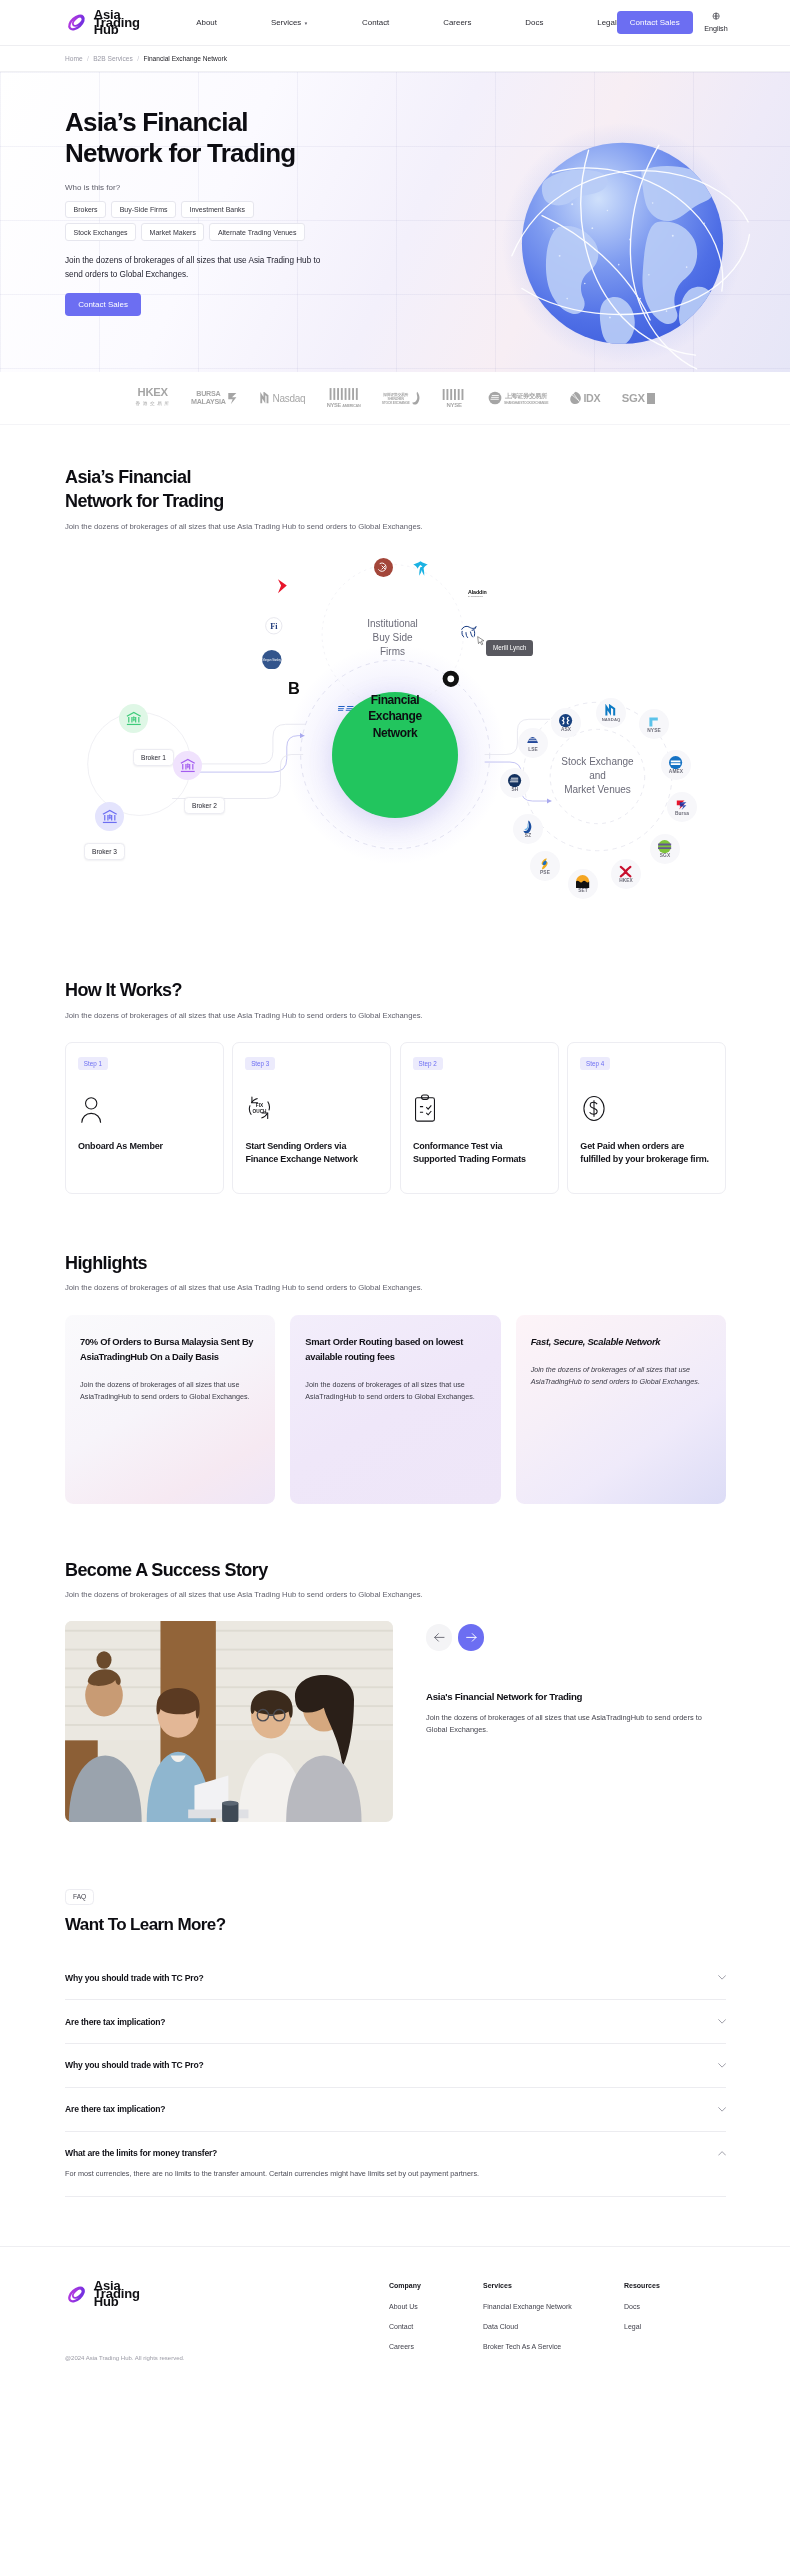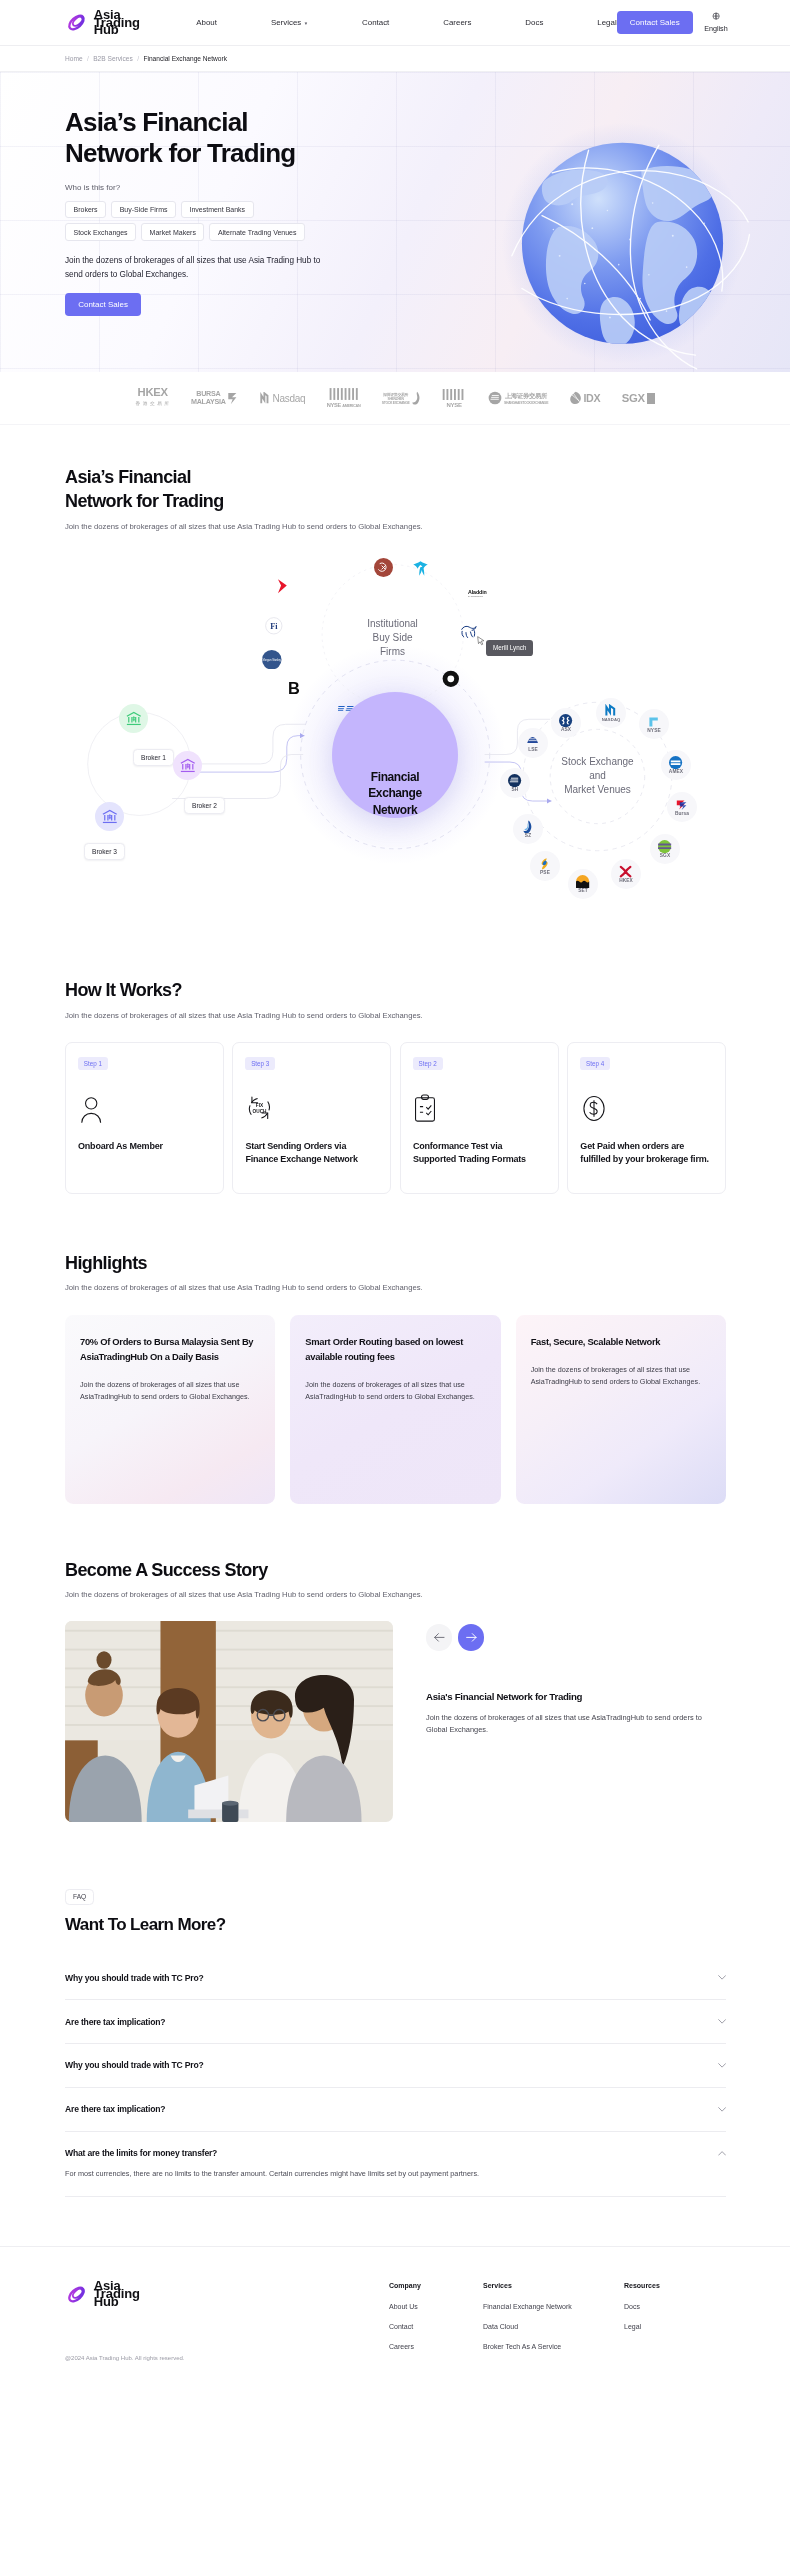--- a/index.html
+++ b/index.html
@@ -108,22 +108,22 @@
   .net-svg { position: absolute; inset: 0; width: 100%; height: 100%; }
   .node-label {
     position: absolute; background: #fff; border: 0.6px solid #ececf2; border-radius: 4.4px;
     font-size: 6.6px; color: #24242e; padding: 3.8px 7px; box-shadow: 0 0.6px 1.9px rgba(20,20,50,.06);
     white-space: nowrap;
   }
   .bank-ico { position: absolute; width: 29px; height: 29px; border-radius: 50%;
     display: flex; align-items: center; justify-content: center; }
   .hub-circle {
     position: absolute; left: 267px; top: 145px; width: 126px; height: 126px; border-radius: 50%;
-    background: #c4b5fd; box-shadow: 0 6.3px 25px rgba(104,104,200,.18);
-    display: flex; align-items: flex-end; justify-content: center; text-align: center;
+    background: #22c55e; box-shadow: 0 6.3px 25px rgba(104,104,200,.18);
+    display: flex; align-items: flex-start; justify-content: center; text-align: center;
   }
   .hub-circle span {
     font-size: 12px; line-height: 16.4px; font-weight: 700; letter-spacing: -0.4px; color: #0d0d12;
   }
   .cluster-label {
     position: absolute; text-align: center; font-size: 10px; line-height: 14px; color: #6b6b78;
   }
   .ex-node {
     position: absolute; width: 30px; height: 30px; border-radius: 50%;
     background: #f7f7fa; display: flex; flex-direction: column;
@@ -153,21 +153,21 @@
   .step-title {
     margin-top: 16.4px; font-size: 9px; line-height: 13.2px; font-weight: 700;
     letter-spacing: -0.2px; color: #14141a;
   }
 
   
   .hl-grid { display: flex; gap: 15px; margin-top: 22.6px; }
   .hl-card { flex: 1; border-radius: 8.2px; padding: 19px 15px 21.4px 15px; min-height: 189px; }
   .hl-1 { background: linear-gradient(150deg,#fafafc 0%,#f7f4fa 45%,#f6e9f2 78%,#efe6f7 100%); }
   .hl-2 { background: linear-gradient(150deg,#f3eefb 0%,#efe7f9 50%,#eee6f8 100%); }
-  .hl-3 { background: linear-gradient(145deg,#fdf4f8 0%,#f6eff8 38%,#efeafa 66%,#dcdcf6 100%); }
+  .hl-3 { background: linear-gradient(145deg,#fdf4f8 0%,#f6eff8 38%,#efeafa 66%,#dcdcf6 100%); font-style: italic; }
   .hl-title {
     font-size: 9.4px; line-height: 15px; font-weight: 700; letter-spacing: -0.3px; color: #111117;
   }
   .hl-body { margin-top: 15px; font-size: 7.2px; line-height: 12px; color: #3b3b46; }
 
   
   .story { display: flex; gap: 33px; margin-top: 21.4px; align-items: flex-start; }
   .story-photo {
     width: 328px; height: 201px; border-radius: 7px; overflow: hidden; flex: 0 0 328px;
     position: relative;

